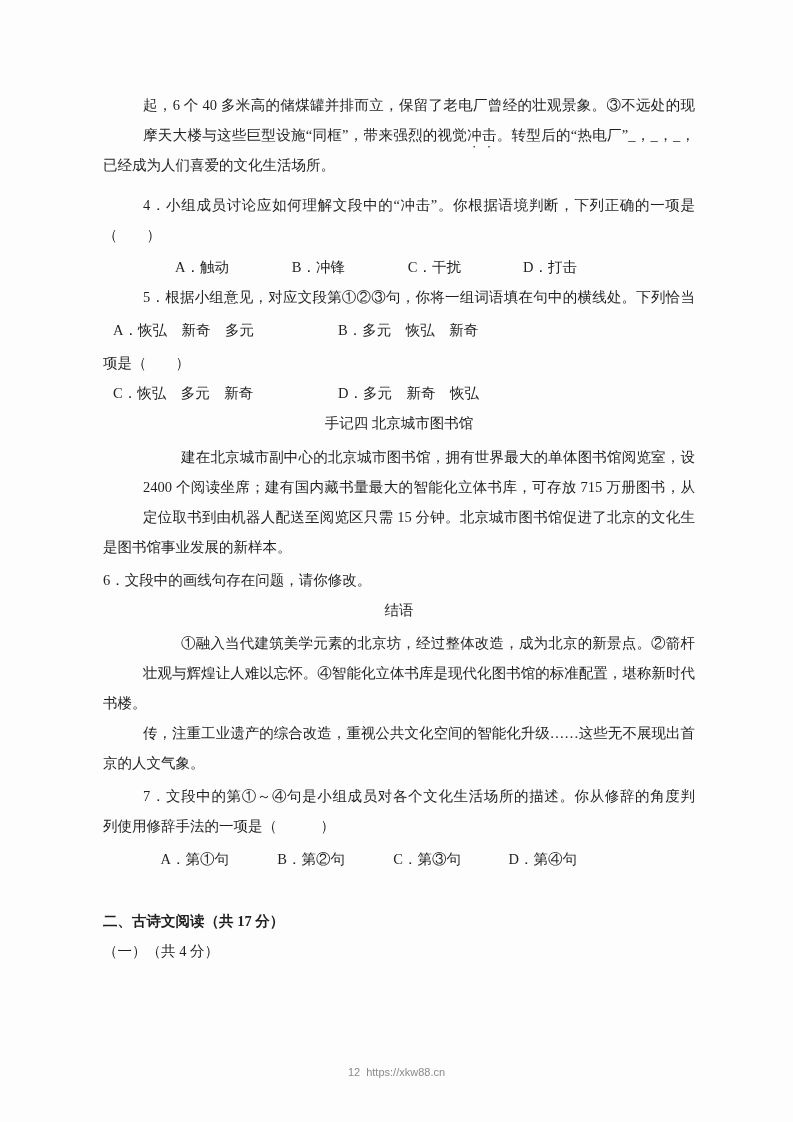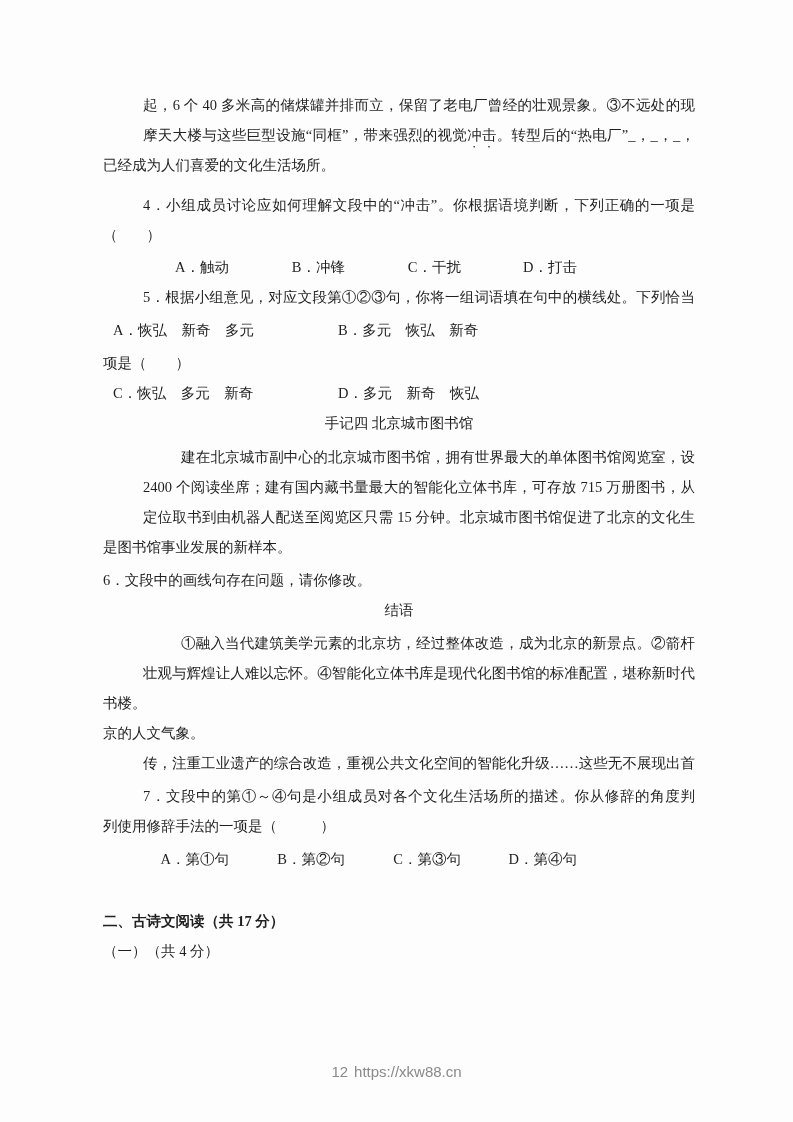--- a/index.html
+++ b/index.html
@@ -49,21 +49,21 @@
   .g4  { margin-top: 4px; }
   .g10 { margin-top: 10px; }
   .g32 { margin-top: 32px; }
   .footer {
     position: absolute;
     left: 0;
     top: 1060px;
     width: 793px;
     text-align: center;
     font-family: "Liberation Sans", "DejaVu Sans", sans-serif;
-    font-size: 15px;
+    font-size: 11px;
     color: #8a8a8a;
     line-height: 24px;
   }
   .footer span { margin: 0 3px; }
 </style>
 </head>
 <body>
 
 <div class="page">
   <div class="content">
@@ -97,22 +97,22 @@
     <div class="line fill">2400 个阅读坐席；建有国内藏书量最大的智能化立体书库，可存放 715 万册图书，从精准</div>
     <div class="line fill"><span>定位取书到由机器人配送至阅览区只需 15 分钟。</span><span class="ul">北京城市图书馆促进了北京的文化生活，</span></div>
     <div class="line nw"><span class="ul">是图书馆事业发展的新样本。</span></div>
 
     <div class="line nw g3">6．文段中的画线句存在问题，请你修改。</div>
 
     <div class="line center">结语</div>
     <div class="line fill ind g3">①融入当代建筑美学元素的北京坊，经过整体改造，成为北京的新景点。②箭杆胡同</div>
     <div class="line fill">壮观与辉煌让人难以忘怀。④智能化立体书库是现代化图书馆的标准配置，堪称新时代的藏</div>
     <div class="line nw">书楼。</div>
+    <div class="line fill">传，注重工业遗产的综合改造，重视公共文化空间的智能化升级……这些无不展现出首都北</div>
     <div class="line nw">京的人文气象。</div>
-    <div class="line fill">传，注重工业遗产的综合改造，重视公共文化空间的智能化升级……这些无不展现出首都北</div>
 
     <div class="line fill g3">7．文段中的第①～④句是小组成员对各个文化生活场所的描述。你从修辞的角度判断，下</div>
     <div class="line nw">列使用修辞手法的一项是（　　　）</div>
     <div class="line optrow g3">
       <span class="o4">A．第①句</span>
       <span class="o4">B．第②句</span>
       <span class="o4">C．第③句</span>
       <span class="o4">D．第④句</span>
     </div>
 

